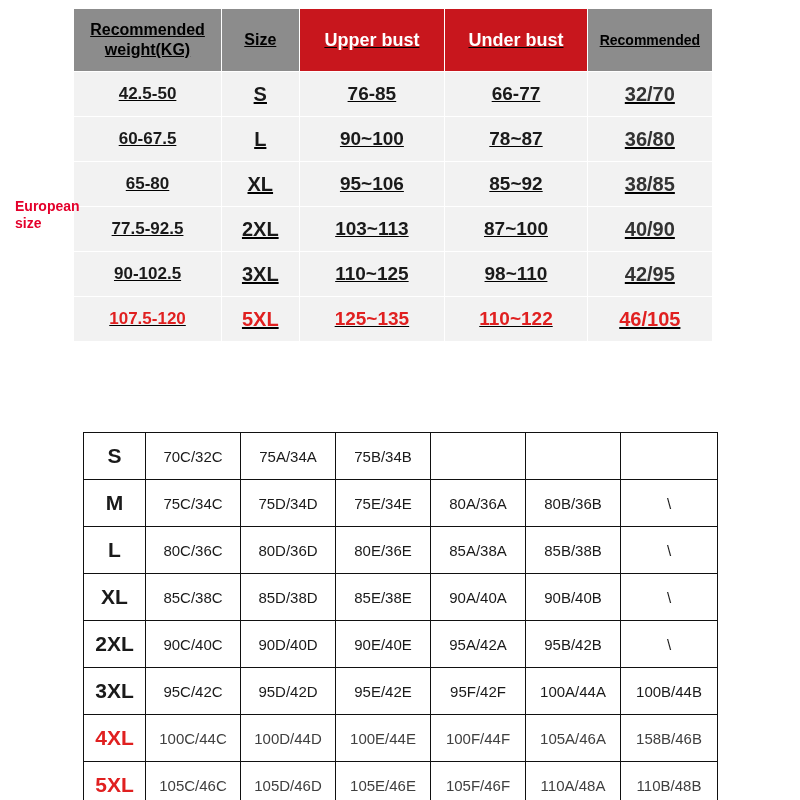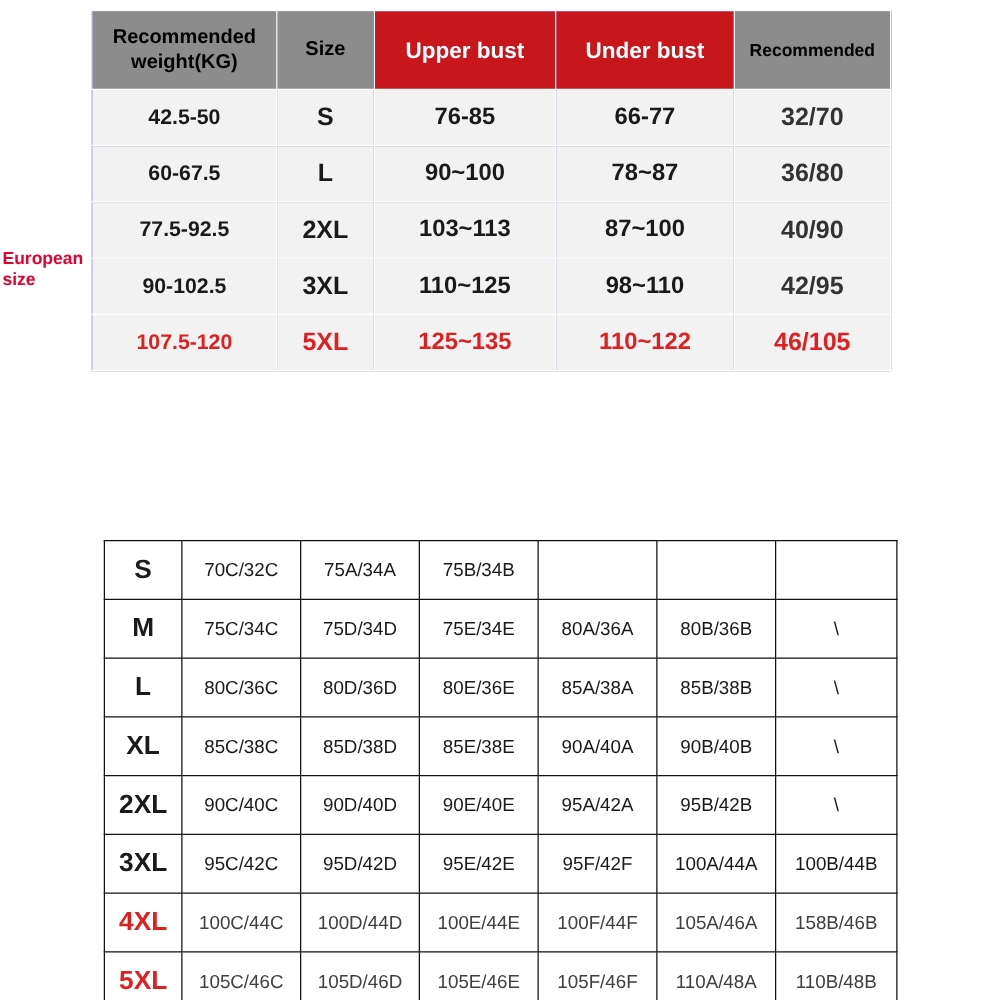--- a/index.html
+++ b/index.html
@@ -24,21 +24,22 @@
     position: absolute;
     left: 73px;
     top: 8px;
     width: 640px;
   }
 
   table.size-table {
     border-collapse: collapse;
     table-layout: fixed;
     width: 640px;
-    background: #4c1d95;
+    background: #fef9c3;
+    text-decoration: underline;
   }
 
   table.size-table td,
   table.size-table th {
     border: 1px solid #ffffff;
     padding: 0;
     text-align: center;
     vertical-align: middle;
     font-weight: bold;
   }
@@ -87,21 +88,21 @@
   .euro-label {
     position: absolute;
     left: 0px;
     top: 198px;
     width: 74px;
     color: #e4002b;
     font-size: 14px;
     font-weight: bold;
     line-height: 17px;
     text-align: left;
-    padding-left: 2px;
+    padding-left: 15px;
     box-sizing: border-box;
   }
 
   
   .bottom-table-wrap {
     position: absolute;
     left: 83px;
     top: 432px;
     width: 634px;
   }
@@ -168,20 +169,27 @@
           <td class="row-cell cell-rec">32/70</td>
         </tr>
         <tr>
           <td class="row-cell cell-weight">60-67.5</td>
           <td class="row-cell cell-size">L</td>
           <td class="row-cell cell-bust">90~100</td>
           <td class="row-cell cell-bust">78~87</td>
           <td class="row-cell cell-rec">36/80</td>
         </tr>
         <tr>
+          <td class="row-cell cell-weight">65-80</td>
+          <td class="row-cell cell-size">XL</td>
+          <td class="row-cell cell-bust">95~106</td>
+          <td class="row-cell cell-bust">85~92</td>
+          <td class="row-cell cell-rec">38/85</td>
+        </tr>
+        <tr>
           <td class="row-cell cell-weight">77.5-92.5</td>
           <td class="row-cell cell-size">2XL</td>
           <td class="row-cell cell-bust">103~113</td>
           <td class="row-cell cell-bust">87~100</td>
           <td class="row-cell cell-rec">40/90</td>
         </tr>
         <tr>
           <td class="row-cell cell-weight">90-102.5</td>
           <td class="row-cell cell-size">3XL</td>
           <td class="row-cell cell-bust">110~125</td>

